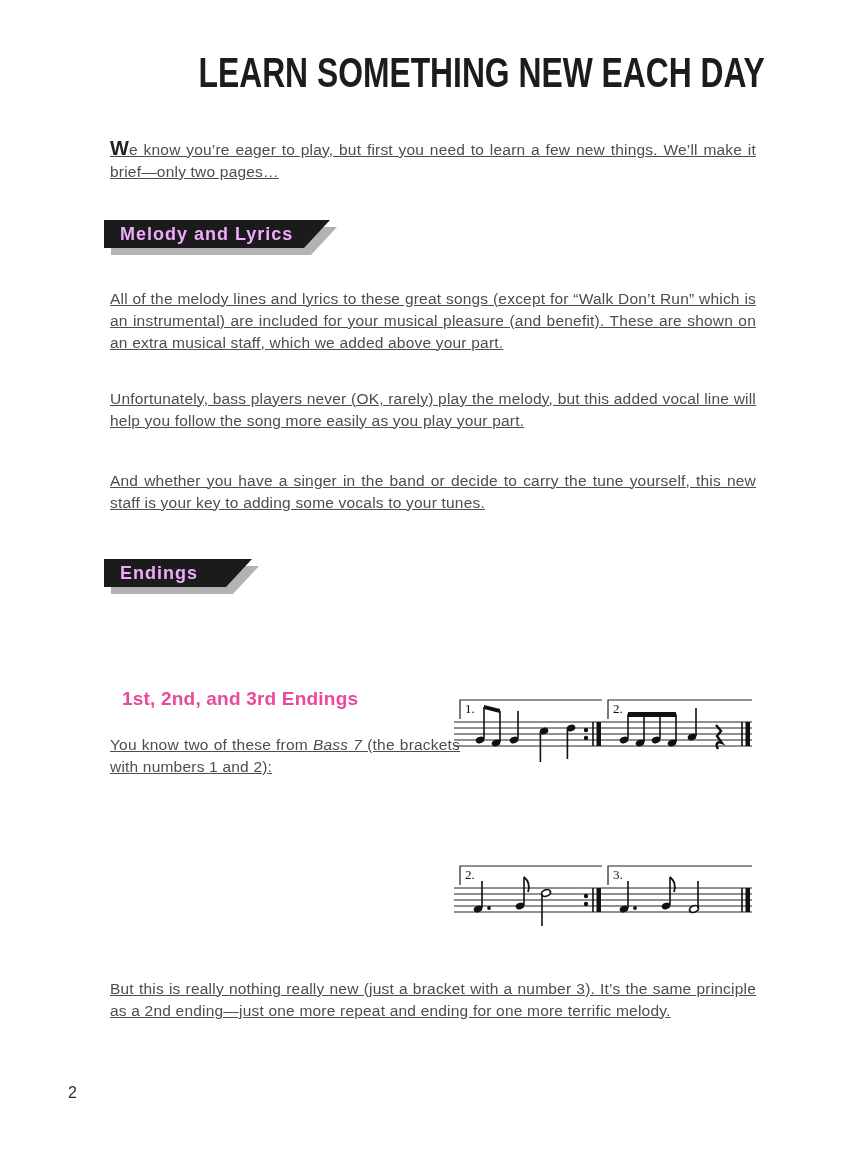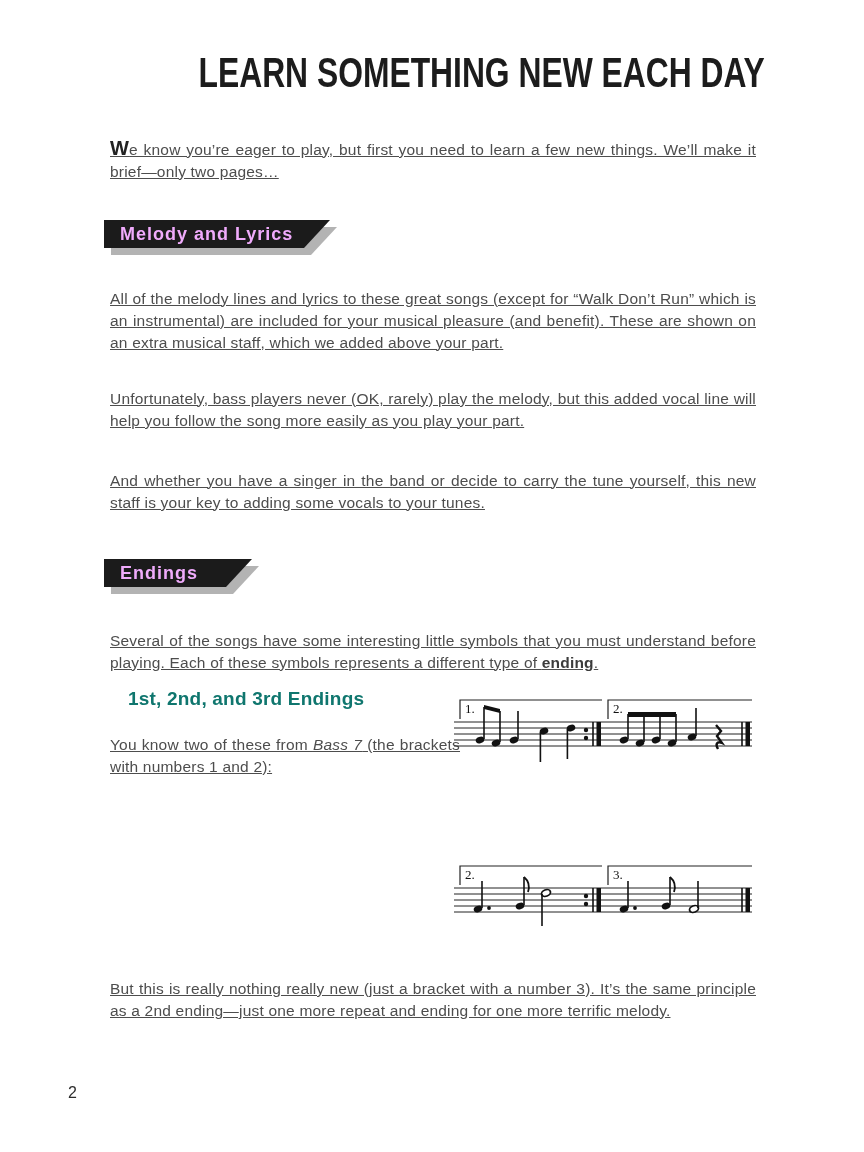--- a/index.html
+++ b/index.html
@@ -18,21 +18,21 @@
   }
   .lead-cap{font-weight:bold;font-size:20px;color:#222222;}
   .banner{position:absolute;height:28px;}
   .banner .shadow{position:absolute;left:7px;top:7px;right:-7px;bottom:-7px;background:#b3b3b3;
     clip-path:polygon(0 0,100% 0,calc(100% - 26px) 100%,0 100%);}
   .banner .face{position:absolute;left:0;top:0;width:100%;height:100%;background:#1b1b1b;
     clip-path:polygon(0 0,100% 0,calc(100% - 26px) 100%,0 100%);
     color:#f0abfc;font-size:18px;font-weight:bold;letter-spacing:1px;
     line-height:28px;padding-left:16px;box-sizing:border-box;}
   .subheading{
-    position:absolute;left:128px;font-size:19px;font-weight:bold;color:#0f766e;letter-spacing:0.2px;
+    position:absolute;left:122px;font-size:19px;font-weight:bold;color:#ec4899;letter-spacing:0.2px;
   }
   .narrow{width:350px;}
   .music-fig{position:absolute;}
   .music-fig svg{display:block;}
   .staff-line{stroke:#222222;stroke-width:1;}
   .bracket{stroke:#222222;stroke-width:1.2;fill:none;}
   .bracket-label{font-family:"Liberation Serif",serif;font-size:13px;fill:#111111;}
   .stem{stroke:#111111;stroke-width:1.6;}
   .notehead{fill:#111111;}
   .openhead{fill:#ffffff;stroke:#111111;stroke-width:1.8;}
@@ -63,21 +63,20 @@
 
   <p class="para" style="top:272px">All of the melody lines and lyrics to these great songs (except for “Walk Don’t Run” which is an instrumental) are included for your musical pleasure (and benefit). These are shown on an extra musical staff, which we added above your part.</p>
   <p class="para" style="top:454px">And whether you have a singer in the band or decide to carry the tune yourself, this new staff is your key to adding some vocals to your tunes.</p>
   <p class="para" style="top:372px">Unfortunately, bass players never (OK, rarely) play the melody, but this added vocal line will help you follow the song more easily as you play your part.</p>
 
   <div class="banner" style="left:104px;top:559px;width:148px;">
     <div class="shadow"></div>
     <div class="face">Endings</div>
   </div>
 
-  <p class="para" style="top:614px"><span>Several of the songs have some interesting little symbols that you must understand before playing. Each of these symbols represents a different type of </span><strong>ending</strong><span>.</span></p>
 
   <h2 class="subheading" style="top:672px">1st, 2nd, and 3rd Endings</h2>
 
   <p class="para narrow" style="top:718px"><span>You know two of these from </span><em>Bass 7</em><span> (the brackets with numbers 1 and 2):</span></p>
 
   <div class="music-fig" style="left:452px;top:692px;">
     <svg width="306" height="80" viewBox="0 0 306 80">
 
       <path class="bracket" d="M8,27 L8,8 L150,8"></path>
       <path class="bracket" d="M156,27 L156,8 L300,8"></path>

